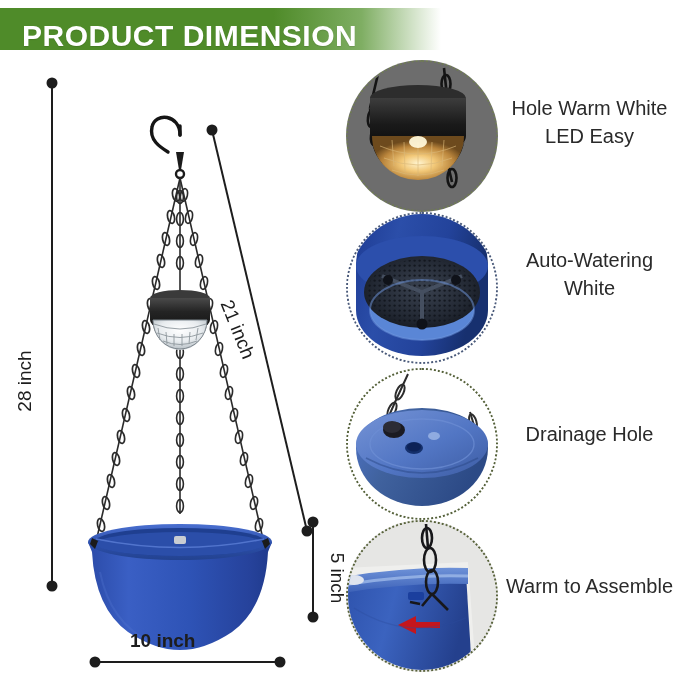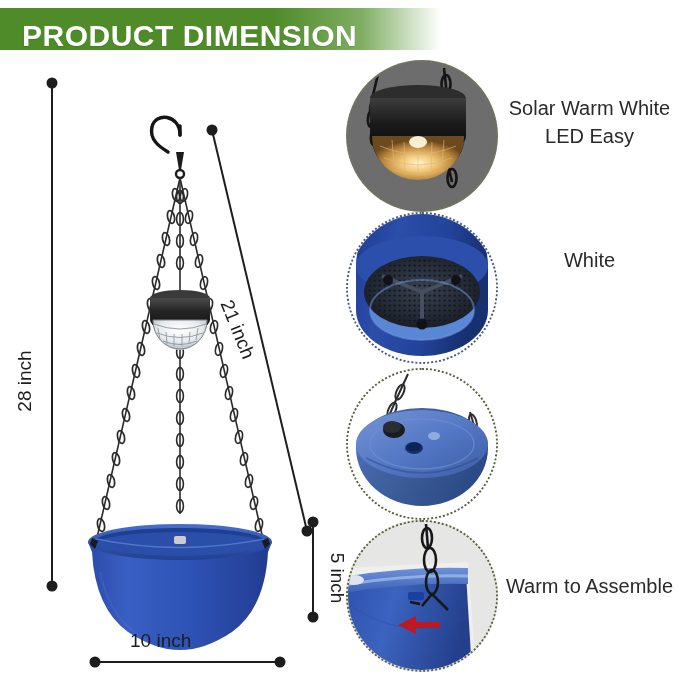--- a/index.html
+++ b/index.html
@@ -30,21 +30,21 @@
 
   .dim-label{
     position:absolute;color:#1d1d1d;font-size:19px;
     font-family:"Liberation Sans", sans-serif;white-space:nowrap;
   }
   .lbl-28{left:-12px;top:318px;width:74px;text-align:center;
           transform:rotate(-90deg);transform-origin:50% 50%;}
   .lbl-21{left:236px;top:245px;transform:rotate(68deg);transform-origin:0 0;}
   .lbl-5 {left:300px;top:515px;width:74px;text-align:center;
           transform:rotate(90deg);transform-origin:50% 50%;}
-  .lbl-10{left:130px;top:578px;}
+  .lbl-10{left:130px;top:578px;font-weight:bold;}
 
   
   .features{position:absolute;left:340px;top:52px;width:339px;height:626px;}
   .feature{position:absolute;left:0;width:339px;height:152px;}
   .f1{top:8px;}   .f2{top:160px;}  .f3{top:316px;}  .f4{top:468px;}
 
   .fcircle{
     position:absolute;left:6px;top:0;width:148px;height:148px;border-radius:50%;
     overflow:hidden;
   }
@@ -261,21 +261,21 @@
           <path d="M23 72 A47 40 0 0 0 117 72 A47 45 0 0 1 23 72 Z" fill="#0a0a0a"></path>
           <path d="M24 74 A46 44 0 0 0 116 74 Z" fill="url(#glowG)"></path>
           <g fill="none" stroke="#d9b878" stroke-width=".8" opacity=".8">
             <path d="M32 84 Q70 100 108 84 M36 96 Q70 110 104 96 M44 108 Q70 118 96 108"></path>
             <path d="M44 78 L46 104 M56 80 L57 110 M70 80 L70 114 M84 80 L83 110 M96 78 L94 104"></path>
           </g>
           <ellipse cx="70" cy="80" rx="9" ry="6" fill="#fff7d8" opacity=".95"></ellipse>
         </svg>
       </div>
       <div class="ftext">
-        <div>Solar Warm White</div>
+        <div>Hole Warm White</div>
         <div>LED Easy</div>
       </div>
     </div>
 
     <div class="feature f2">
       <div class="fcircle blue">
         <svg width="148" height="148" viewBox="0 0 148 148">
           <defs>
             <linearGradient id="bowlG" x1="0" y1="0" x2="1" y2="0.3">
               <stop offset="0%" stop-color="#1d3a92"></stop>
@@ -301,20 +301,21 @@
           <g stroke="#454f60" stroke-width="4" fill="none">
             <path d="M74 78 L74 110 M74 78 L34 62 M74 78 L114 62"></path>
           </g>
           <circle cx="40" cy="66" r="5" fill="#0f1219"></circle>
           <circle cx="108" cy="66" r="5" fill="#0f1219"></circle>
           <circle cx="74" cy="110" r="5.5" fill="#0f1219"></circle>
           <ellipse cx="74" cy="96" rx="52" ry="30" fill="none" stroke="#6f98df" stroke-width="2" opacity=".5"></ellipse>
         </svg>
       </div>
       <div class="ftext">
+        <div>Auto-Watering</div>
         <div>White</div>
       </div>
     </div>
 
     <div class="feature f3">
       <div class="fcircle white">
         <svg width="148" height="148" viewBox="0 0 148 148">
           <defs>
             <linearGradient id="baseG" x1="0" y1="0" x2="1" y2="0.4">
               <stop offset="0%" stop-color="#4f74c8"></stop>
@@ -338,20 +339,23 @@
           <path d="M8 78 A66 40 0 0 1 140 78 A66 58 0 0 1 8 78 Z" fill="url(#baseG)"></path>
           <ellipse cx="74" cy="74" rx="66" ry="34" fill="url(#topG)"></ellipse>
           <ellipse cx="74" cy="74" rx="52" ry="25" fill="none" stroke="#6d8fd4" stroke-width="1.4" opacity=".7"></ellipse>
           <ellipse cx="46" cy="60" rx="11" ry="8" fill="#1b1b22"></ellipse>
           <ellipse cx="44" cy="57" rx="9" ry="6" fill="#2c2c35"></ellipse>
           <ellipse cx="66" cy="78" rx="9" ry="6" fill="#15306c"></ellipse>
           <ellipse cx="66" cy="77" rx="7" ry="4.5" fill="#0d2257"></ellipse>
           <ellipse cx="86" cy="66" rx="6" ry="4" fill="#9ab4e4" opacity=".85"></ellipse>
           <path d="M18 88 Q74 118 130 88" fill="none" stroke="#2a4785" stroke-width="1.6" opacity=".5"></path>
         </svg>
+      </div>
+      <div class="ftext one-line">
+        <div>Drainage Hole</div>
       </div>
     </div>
 
     <div class="feature f4">
       <div class="fcircle lgray">
         <svg width="148" height="148" viewBox="0 0 148 148">
           <defs>
             <linearGradient id="potG4" x1="0" y1="0" x2="1" y2="0.2">
               <stop offset="0%" stop-color="#2c50aa"></stop>
               <stop offset="45%" stop-color="#3b63bf"></stop>

